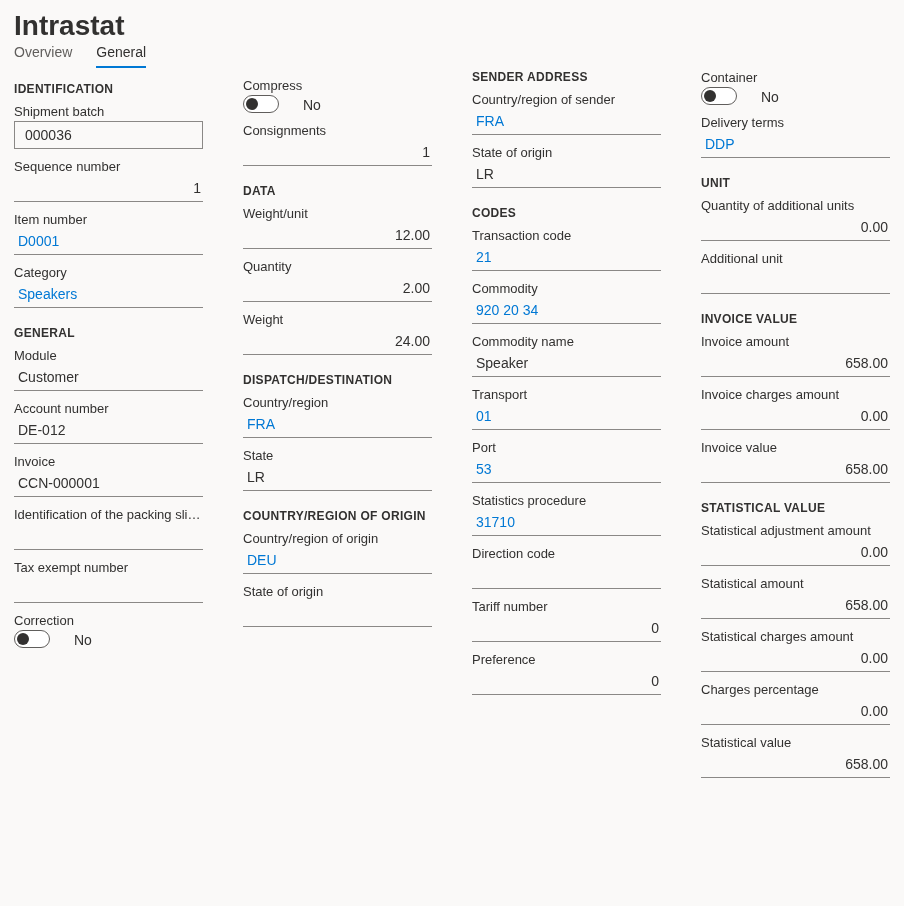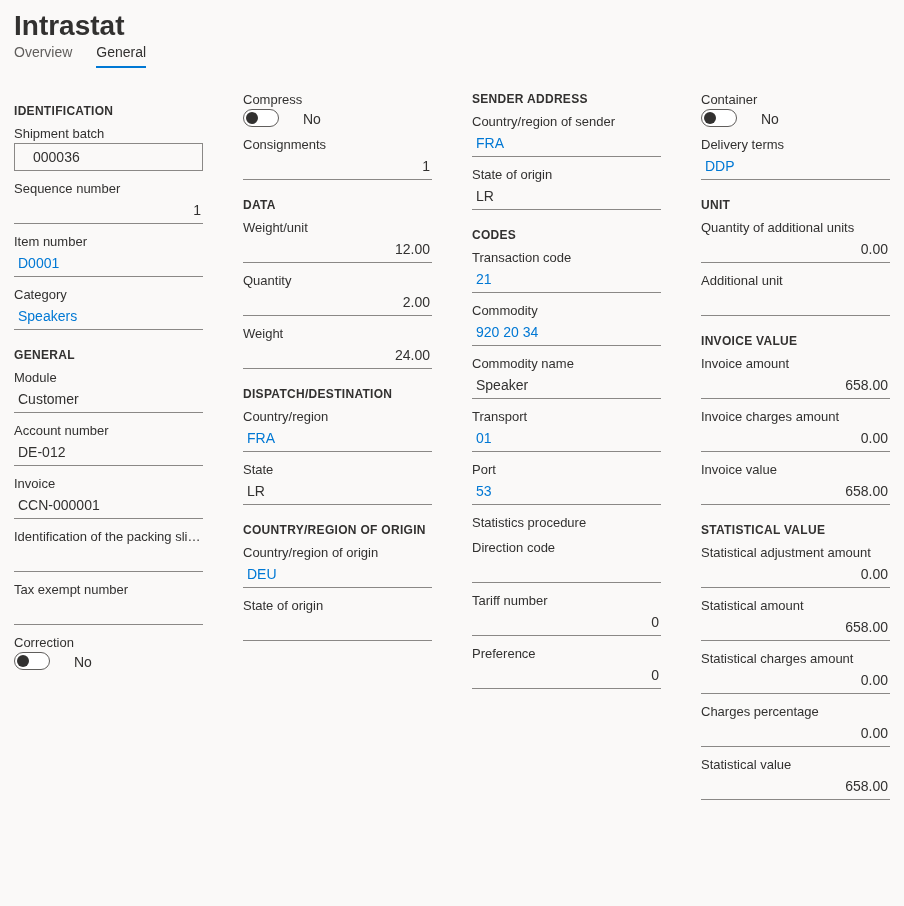--- a/index.html
+++ b/index.html
@@ -5,42 +5,42 @@
   * { box-sizing: border-box; margin: 0; padding: 0; }
   body {
     font-family: "Segoe UI", Arial, sans-serif;
     font-size: 13px;
     color: #323130;
     background: #faf9f8;
     padding: 10px 14px;
     width: 904px;
   }
   h1 { font-size: 28px; font-weight: 600; margin-bottom: 2px; }
-  .tabs { display: flex; gap: 24px; border-bottom: none; margin-bottom: 24px; }
+  .tabs { display: flex; gap: 24px; border-bottom: none; margin-bottom: 2px; }
   .tab { font-size: 14px; color: #605e5c; padding-bottom: 6px; cursor: pointer; }
   .tab.active { color: #323130; border-bottom: 2px solid #0078d4; }
   .cols { display: flex; gap: 40px; }
   .col { flex: 1; min-width: 0; }
   .section-head {
     font-size: 12px; font-weight: 700; letter-spacing: .3px;
     color: #323130; margin-top: 18px; margin-bottom: 8px;
     text-transform: uppercase;
   }
   .section-head:first-child { margin-top: 12px; }
   .field { margin-bottom: 10px; }
   .field-label { font-size: 13px; color: #323130; margin-bottom: 2px; display: block;
     white-space: nowrap; overflow: hidden; text-overflow: ellipsis; }
   .field-input {
     width: 100%; border: none; border-bottom: 1px solid #8a8886;
     background: transparent; font-size: 14px; padding: 3px 2px 4px 4px;
     color: #323130; outline: none; height: 26px;
   }
   .field-input.right { text-align: right; }
   .field-input.link { color: #0078d4; }
-  .field-input.boxed { border: 1px solid #8a8886; padding: 3px 18px; height: 28px; }
+  .field-input.boxed { border: 1px solid #8a8886; padding: 3px 10px; height: 28px; }
   .toggle-row { display: flex; align-items: flex-end; gap: 24px; margin-top: 2px; margin-bottom: 10px;}
   .toggle {
     width: 36px; height: 18px; border: 1px solid #605e5c; border-radius: 10px;
     position: relative; background: #fff; cursor: pointer; flex: 0 0 auto;
   }
   .toggle .knob {
     width: 12px; height: 12px; border-radius: 50%; background: #323130;
     position: absolute; left: 2px; top: 2px;
   }
   .toggle-text { font-size: 14px; }
@@ -103,21 +103,21 @@
       <div class="toggle-row">
         <div class="toggle">
             <div class="knob"></div>
           </div>
         <span class="toggle-text">No</span>
       </div>
     </div>
   </div>
 
   <div class="col">
-    <div class="field" style="margin-top:0">
+    <div class="field" style="margin-top:8px">
       <label class="field-label">Compress</label>
       <div class="toggle-row">
         <div class="toggle">
             <div class="knob"></div>
           </div>
         <span class="toggle-text">No</span>
       </div>
     </div>
     <div class="field">
       <label class="field-label">Consignments</label>
@@ -186,20 +186,21 @@
     <div class="field">
       <label class="field-label">Transport</label>
       <input class="field-input link" value="01" style="">
     </div>
     <div class="field">
       <label class="field-label">Port</label>
       <input class="field-input link" value="53" style="">
     </div>
     <div class="field">
       <label class="field-label">Statistics procedure</label>
+      <input class="field-input link" value="31710" style="">
     </div>
     <div class="field">
       <label class="field-label">Direction code</label>
       <input class="field-input" value="" style="">
     </div>
     <div class="field">
       <label class="field-label">Tariff number</label>
       <input class="field-input right" value="0" style="">
     </div>
     <div class="field">

